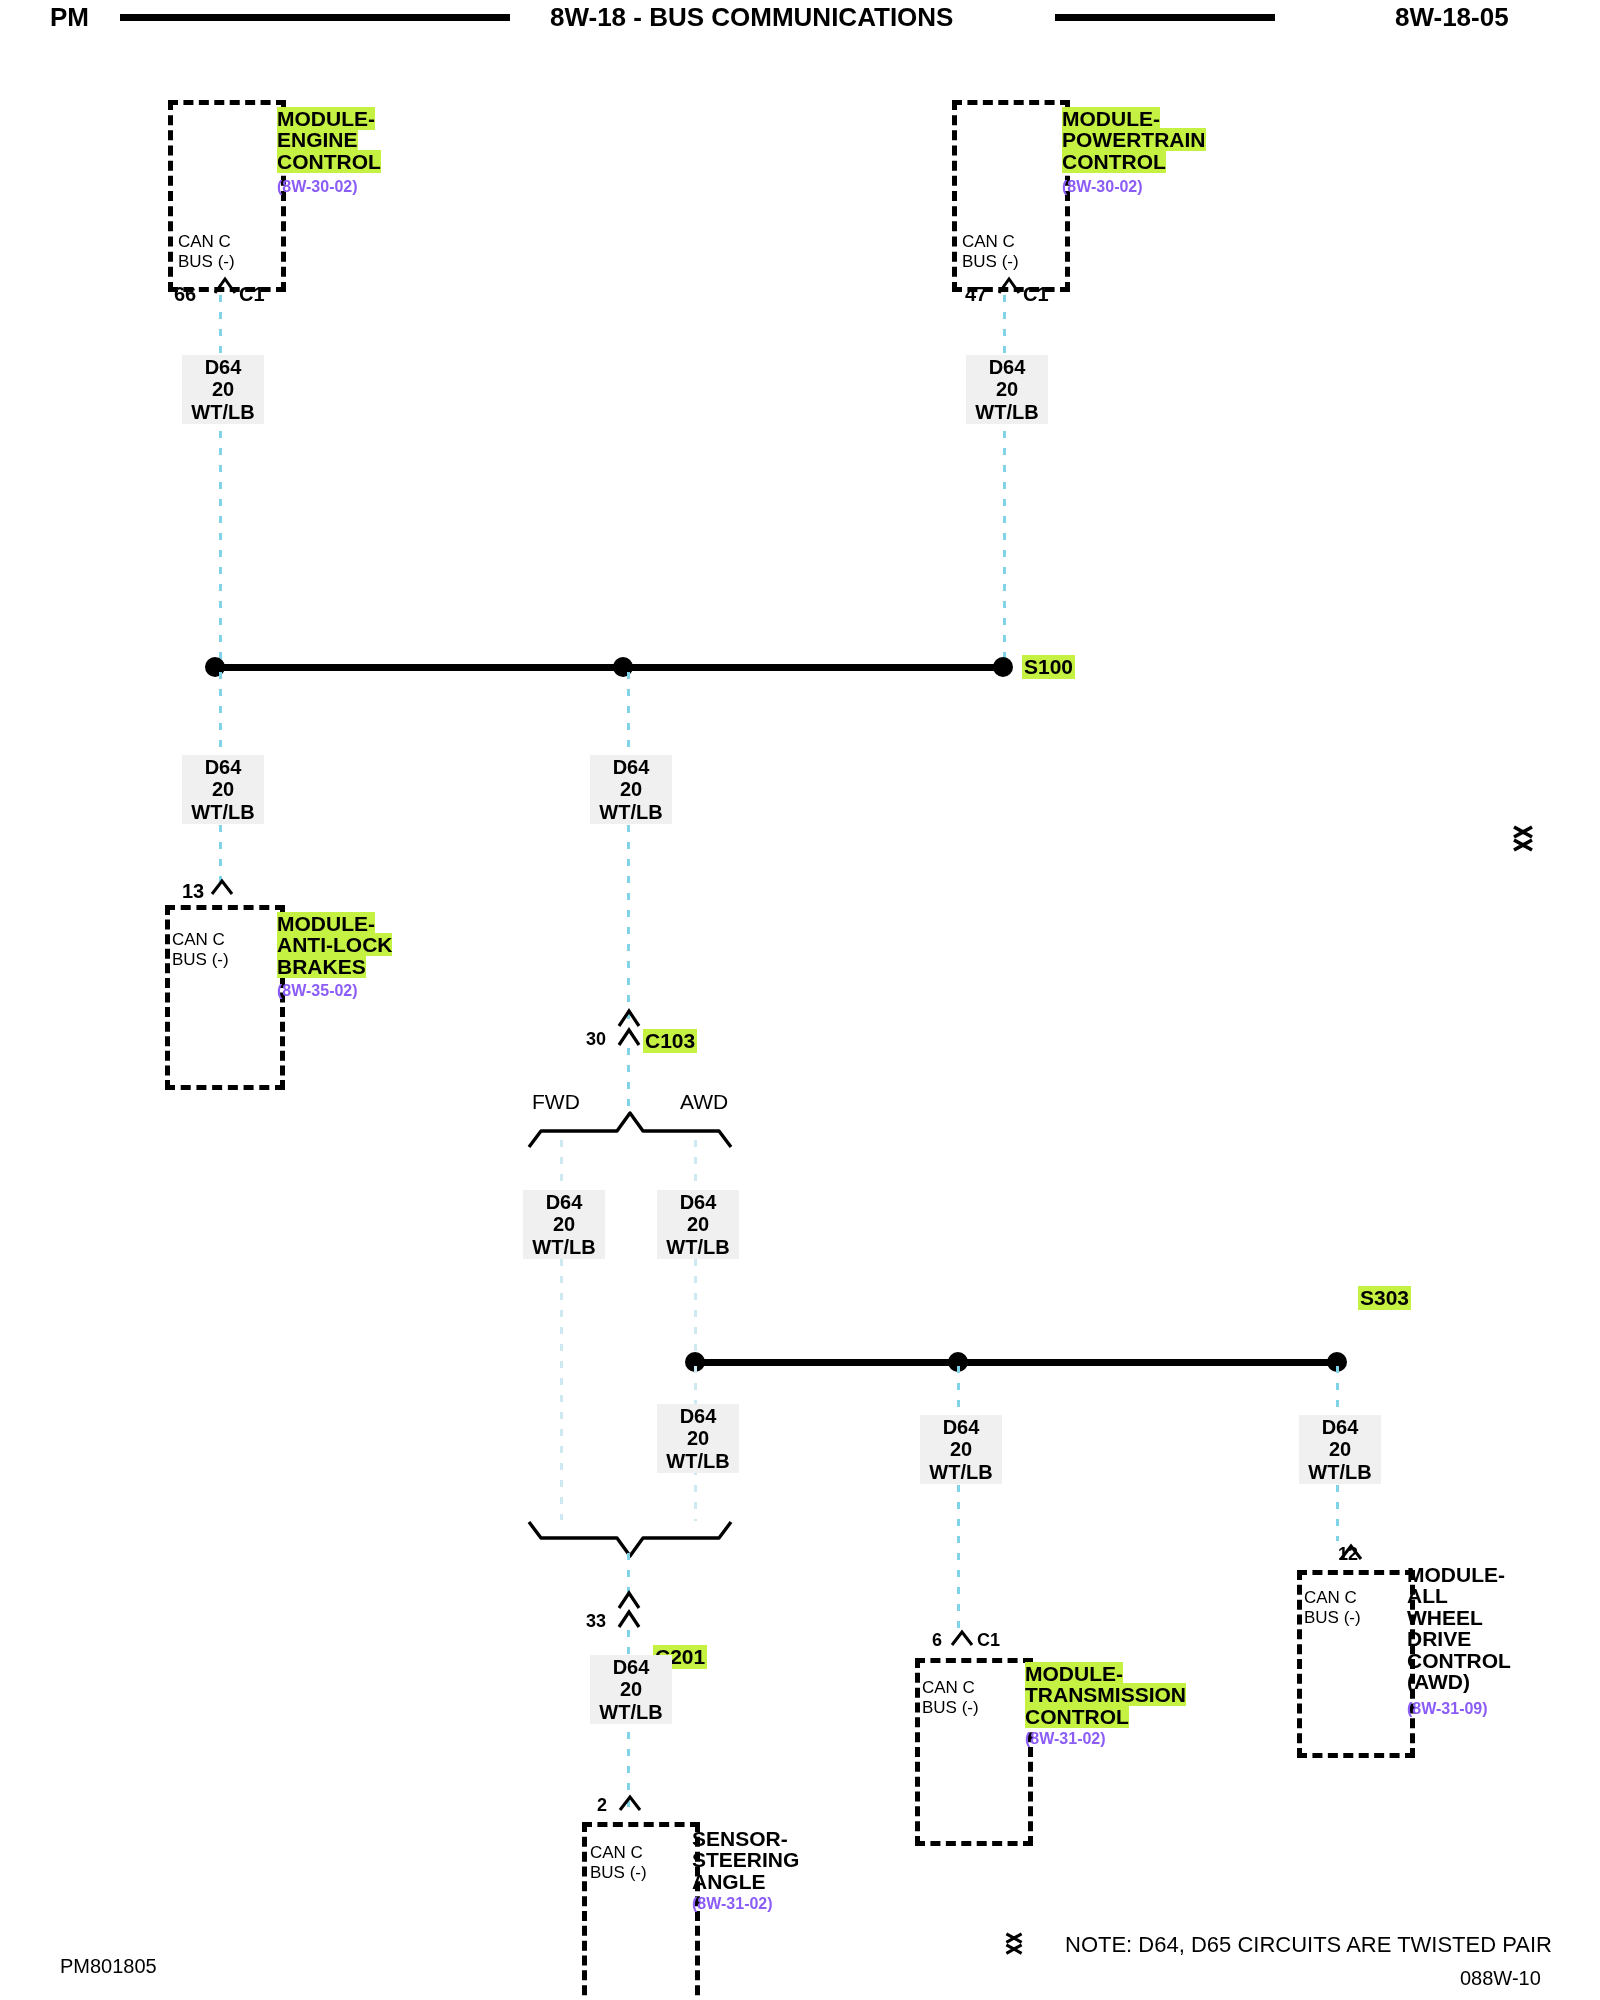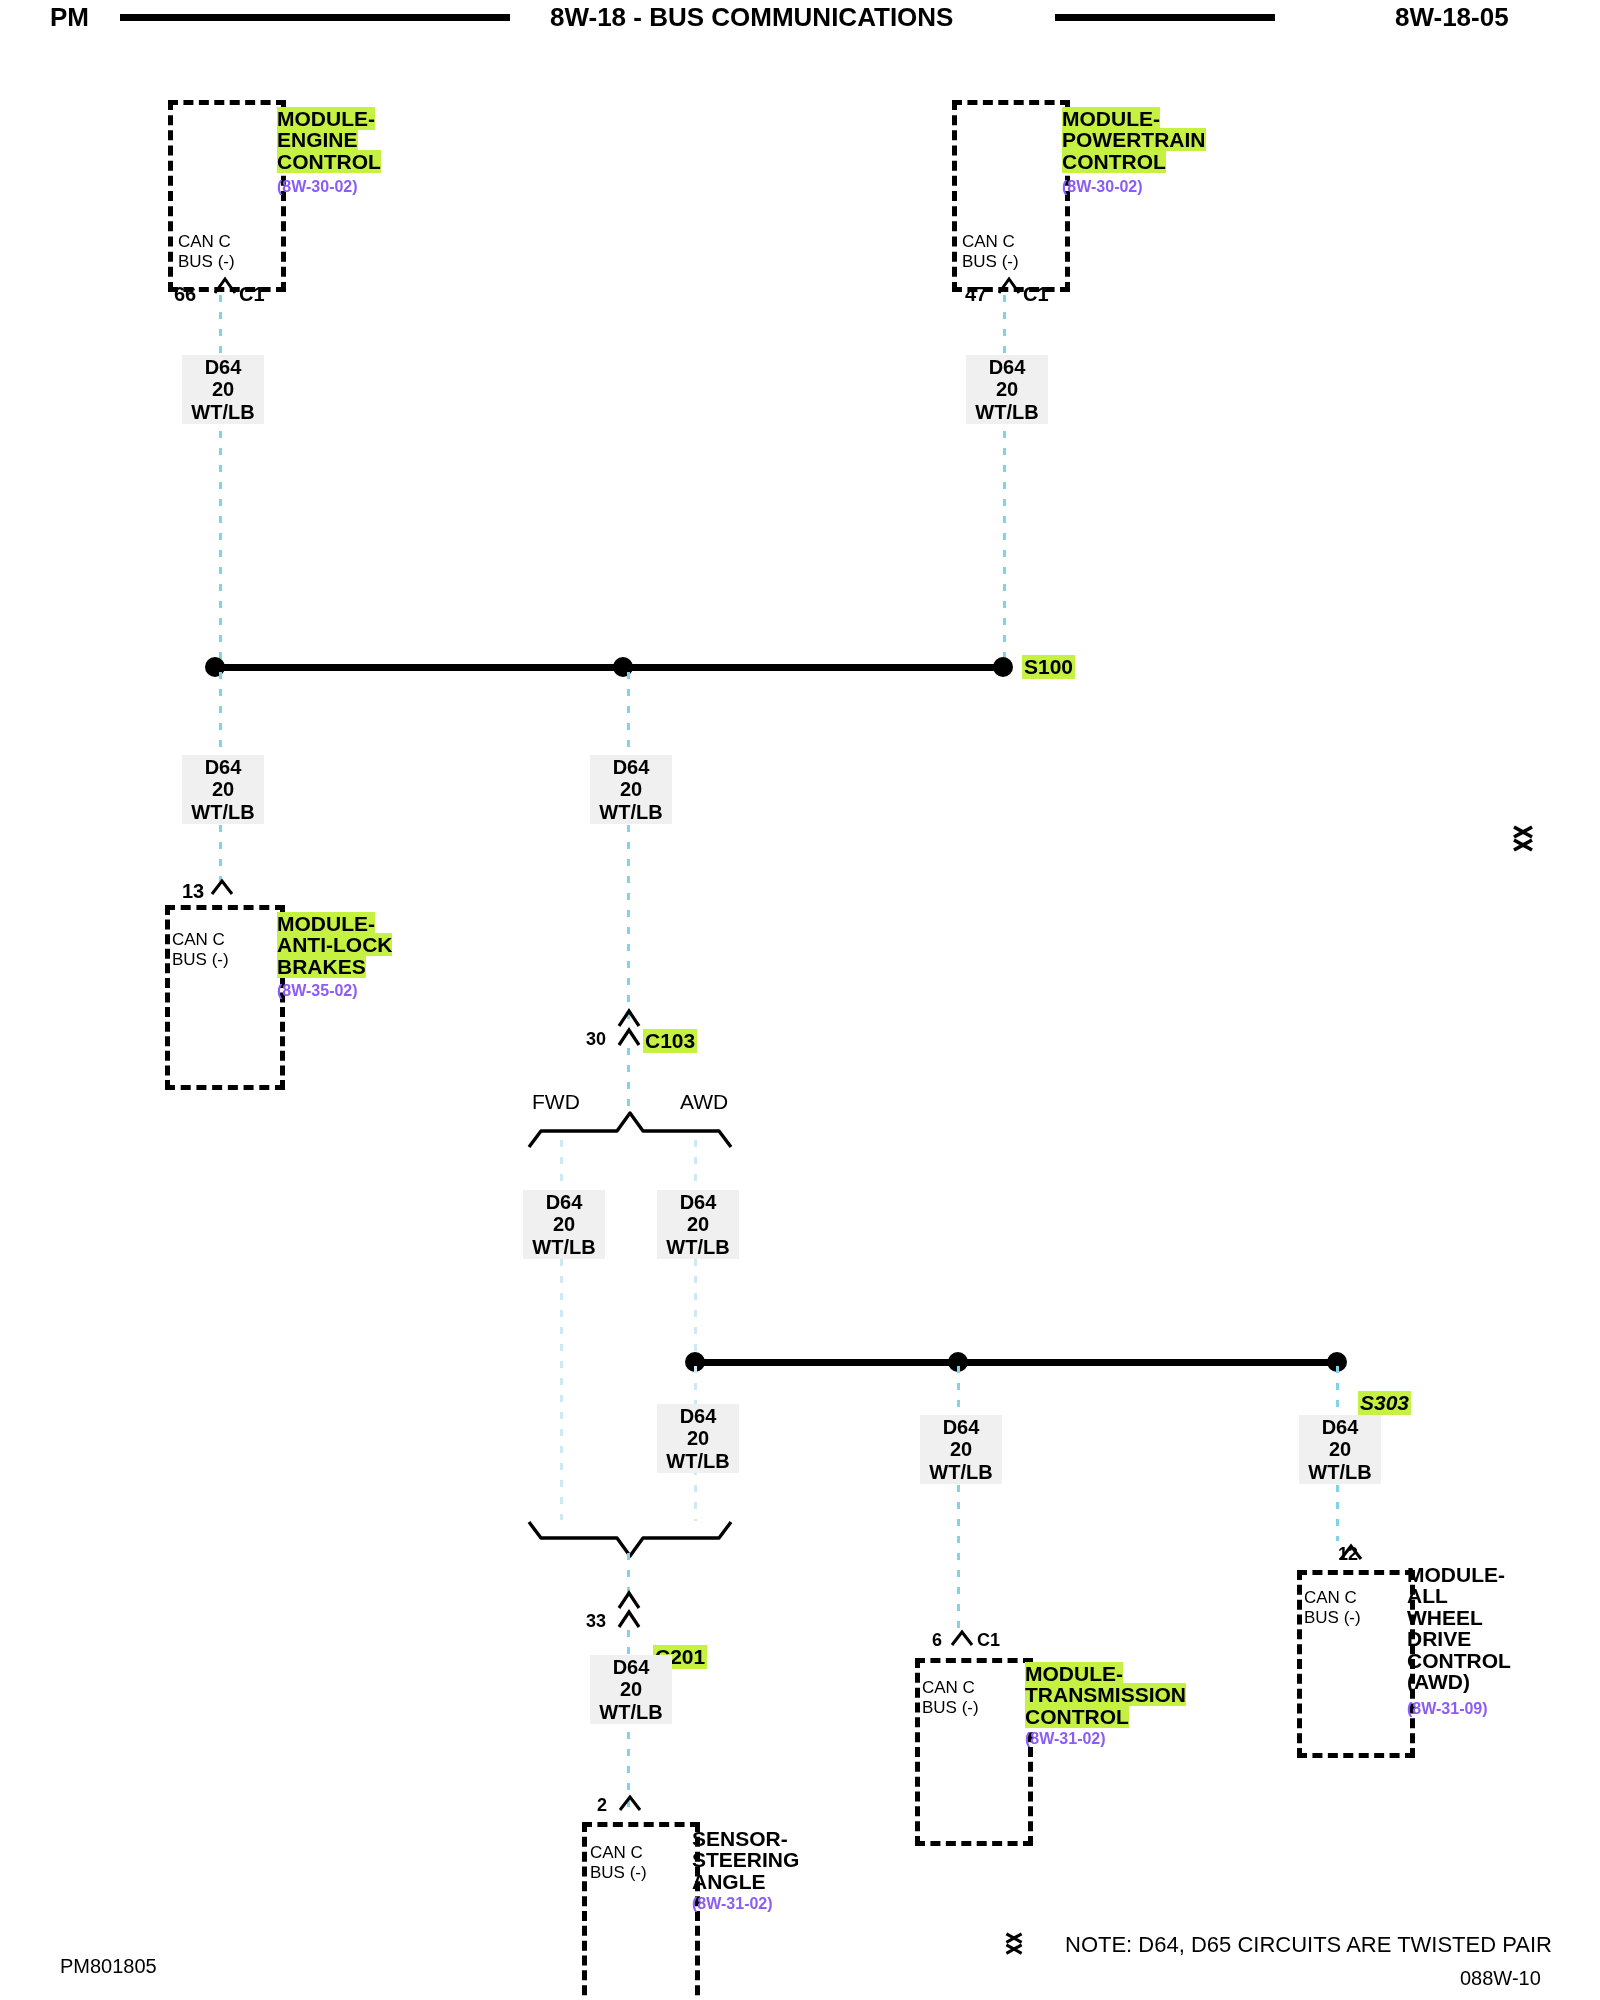--- a/index.html
+++ b/index.html
@@ -189,21 +189,21 @@
   <div class="wc" style="left:657px;top:1190px;width:74px;">
     <span>D64</span><br>
     <span>20</span><br>
     <span>WT/LB</span>
   </div>
 
   <div class="splice" style="left:700px;top:1359px;width:640px;"></div>
   <div class="sdot" style="left:685px;top:1352px;"></div>
   <div class="sdot" style="left:948px;top:1352px;"></div>
   <div class="sdot" style="left:1327px;top:1352px;"></div>
-  <div class="slabel" style="left:1358px;top:1391px;font-style:italic;">S303</div>
+  <div class="slabel" style="left:1358px;top:1286px;">S303</div>
 
   <div class="wire pale" style="left:694px;top:1366px;height:155px;"></div>
   <div class="wc" style="left:657px;top:1404px;width:74px;">
     <span>D64</span><br>
     <span>20</span><br>
     <span>WT/LB</span>
   </div>
 
   <div class="wire" style="left:957px;top:1366px;height:262px;"></div>
   <div class="wc" style="left:920px;top:1415px;width:74px;">

